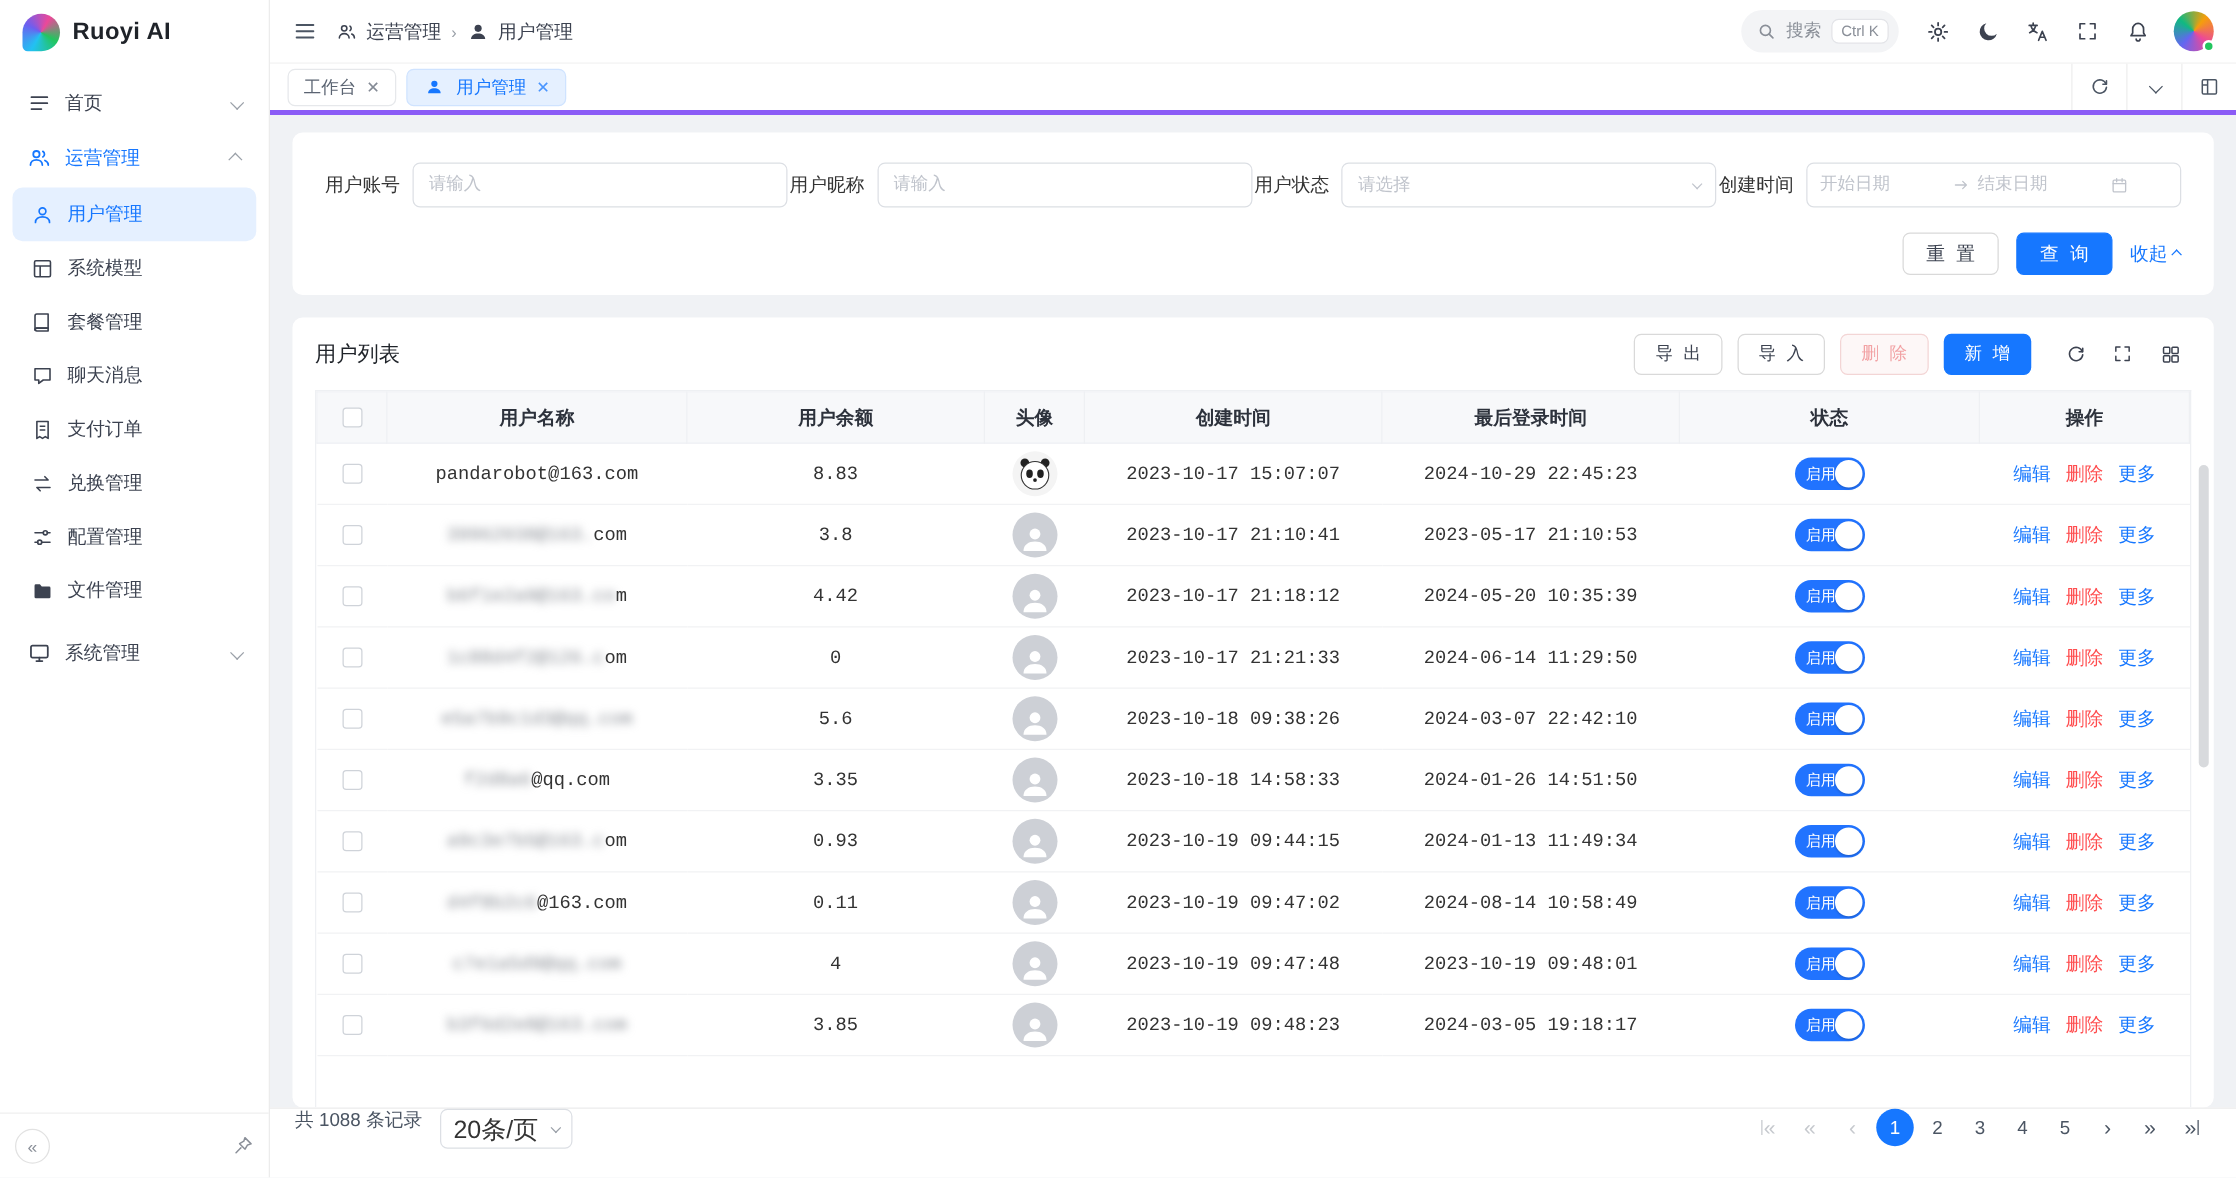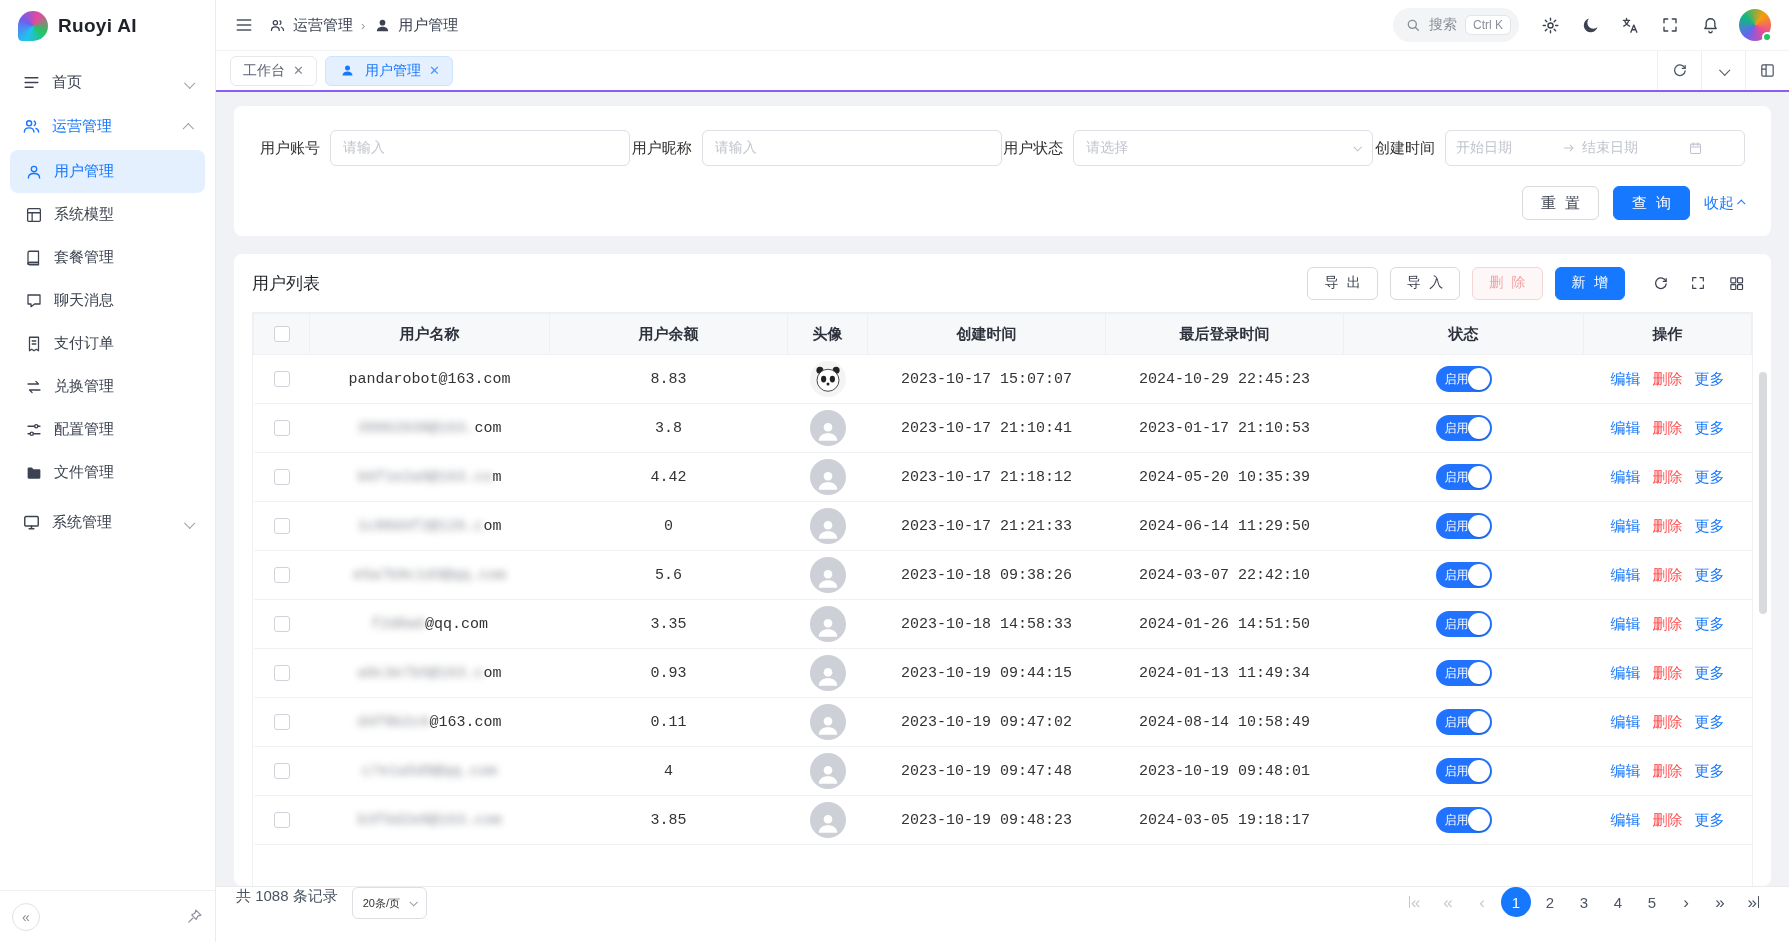--- a/index.html
+++ b/index.html
@@ -38,21 +38,21 @@
   .crumb-sep { color:#9aa0a8; font-size:13px; }
   .topbar-right { margin-left:auto; display:flex; align-items:center; gap:6px; }
   .search-pill { display:flex; align-items:center; gap:8px; background:#f3f4f6; border-radius:999px; height:34px; padding:0 8px 0 12px; color:#8a8f98; cursor:pointer; margin-right:8px; }
   .search-pill .stxt { font-size:14px; }
   .kbd { background:#fff; border:1px solid #e3e4e8; border-radius:6px; font-size:12px; color:#8a8f98; padding:3px 7px; line-height:1; }
   .icon-btn { width:34px; height:34px; display:flex; align-items:center; justify-content:center; color:#3c4250; cursor:pointer; border-radius:6px; }
   .avatar-top { position:relative; width:32px; height:32px; border-radius:50%; background:conic-gradient(from 40deg,#f59e0b,#ec4899,#6366f1,#10b981,#f59e0b); margin-left:6px; cursor:pointer; }
   .avatar-top .dot { position:absolute; right:-1px; bottom:-1px; width:10px; height:10px; border-radius:50%; background:#22c55e; border:2px solid #fff; }
 
   
-  .tabbar { height:42px; background:#fff; border-top:1px solid #f3f3f3; border-bottom:2px solid #8b5cf6; display:flex; align-items:stretch; flex-shrink:0; }
+  .tabbar { height:42px; background:#fff; border-top:1px solid #f3f3f3; border-bottom:4px solid #8b5cf6; display:flex; align-items:stretch; flex-shrink:0; }
   .tabs { display:flex; align-items:center; gap:8px; padding:0 14px; }
   .tab { display:flex; align-items:center; gap:8px; height:30px; padding:0 12px; border:1px solid #e6e8eb; border-radius:6px; font-size:14px; color:#5b6472; cursor:pointer; background:#fff; }
   .tab.active { background:#e5f0ff; border-color:#cfe3ff; color:#1677ff; }
   .tab .x { font-size:13px; color:inherit; opacity:.75; cursor:pointer; }
   .tabbar-right { margin-left:auto; display:flex; align-items:stretch; }
   .tab-tool { width:44px; display:flex; align-items:center; justify-content:center; border-left:1px solid #eee; color:#4b5563; cursor:pointer; }
 
   
   .content { flex:1; padding:14px 18px 0; display:flex; flex-direction:column; overflow:hidden; min-height:0; }
   .card { background:#fff; border-radius:8px;font-family:Liberation Mono, monospace; }
@@ -97,21 +97,21 @@
   .switch .knob { position:absolute; right:2px; top:2px; width:22px; height:22px; border-radius:50%; background:#fff; box-shadow:0 1px 2px rgba(0,0,0,.2); }
   .switch.dim { background:#8fb9f6; }
   .op { cursor:pointer; margin:0 6px; font-size:15px; }
   .op.edit,.op.more { color:#1677ff; }
   .op.del { color:#ff4d4f; }
   .vscroll { position:absolute; right:4px; top:118px; width:8px; height:242px; border-radius:4px; background:#d8dadd; cursor:grab; }
 
   
   .footer { height:56px; background:#fff; border-top:1px solid #ececec; display:flex; align-items:flex-start; padding:0 20px; gap:14px; flex-shrink:0; }
   .total-text { color:#4b5563; font-size:15px; }
-  .page-size { height:32px; border:1px solid #dcdfe4; border-radius:6px; padding:0 10px; display:flex; align-items:center; gap:10px; font-size:11px; color:#333; cursor:pointer; background:#fff; }
+  .page-size { height:32px; border:1px solid #dcdfe4; border-radius:6px; padding:0 10px; display:flex; align-items:center; gap:10px; font-size:20px; color:#333; cursor:pointer; background:#fff; }
   .page-size .chev { color:#9aa0a8; }
   .pager { margin-left:auto; display:flex; align-items:center; gap:4px; }
   .pg { min-width:30px; height:30px; display:flex; align-items:center; justify-content:center; font-size:15px; color:#4b5563; border-radius:6px; cursor:pointer; padding:0 4px; }
   .pg.disabled { color:#c6c9ce; cursor:default; }
   .pg.current { background:#1677ff; color:#fff; border-radius:50%; width:30px; }
   .pg .bar { display:inline-block; width:1.5px; height:12px; background:currentColor; margin:0 1px; }
   .pg-glyph { font-size:17px; line-height:1; }
 
   svg.ic { display:block; }
 </style>
@@ -484,21 +484,21 @@
     <td><span class="cb"></span></td>
     <td class="c-name"><span class="nm-blur">39962038@163.</span><span class="nm-clear">com</span></td>
     <td class="c-balance">3.8</td>
     <td><span class="avatar av-default">
                       <svg viewBox="0 0 24 24" fill="#ffffff">
                         <circle cx="12" cy="8.5" r="4"></circle>
                         <path d="M3.5 21c0-4.6 3.8-7 8.5-7s8.5 2.4 8.5 7z"></path>
                       </svg>
                     </span></td>
     <td class="c-created">2023-10-17 21:10:41</td>
-    <td class="c-last">2023-01-17 21:10:53</td>
+    <td class="c-last">2023-05-17 21:10:53</td>
     <td>
       <span class="switch">
                       <span class="sw-txt">启用</span>
                       <i class="knob"></i>
                     </span>
     </td>
     <td class="c-ops"><span class="op edit">编辑</span><span class="op del">删除</span><span class="op more">更多</span></td>
   </tr>
                 <tr>
     <td><span class="cb"></span></td>

